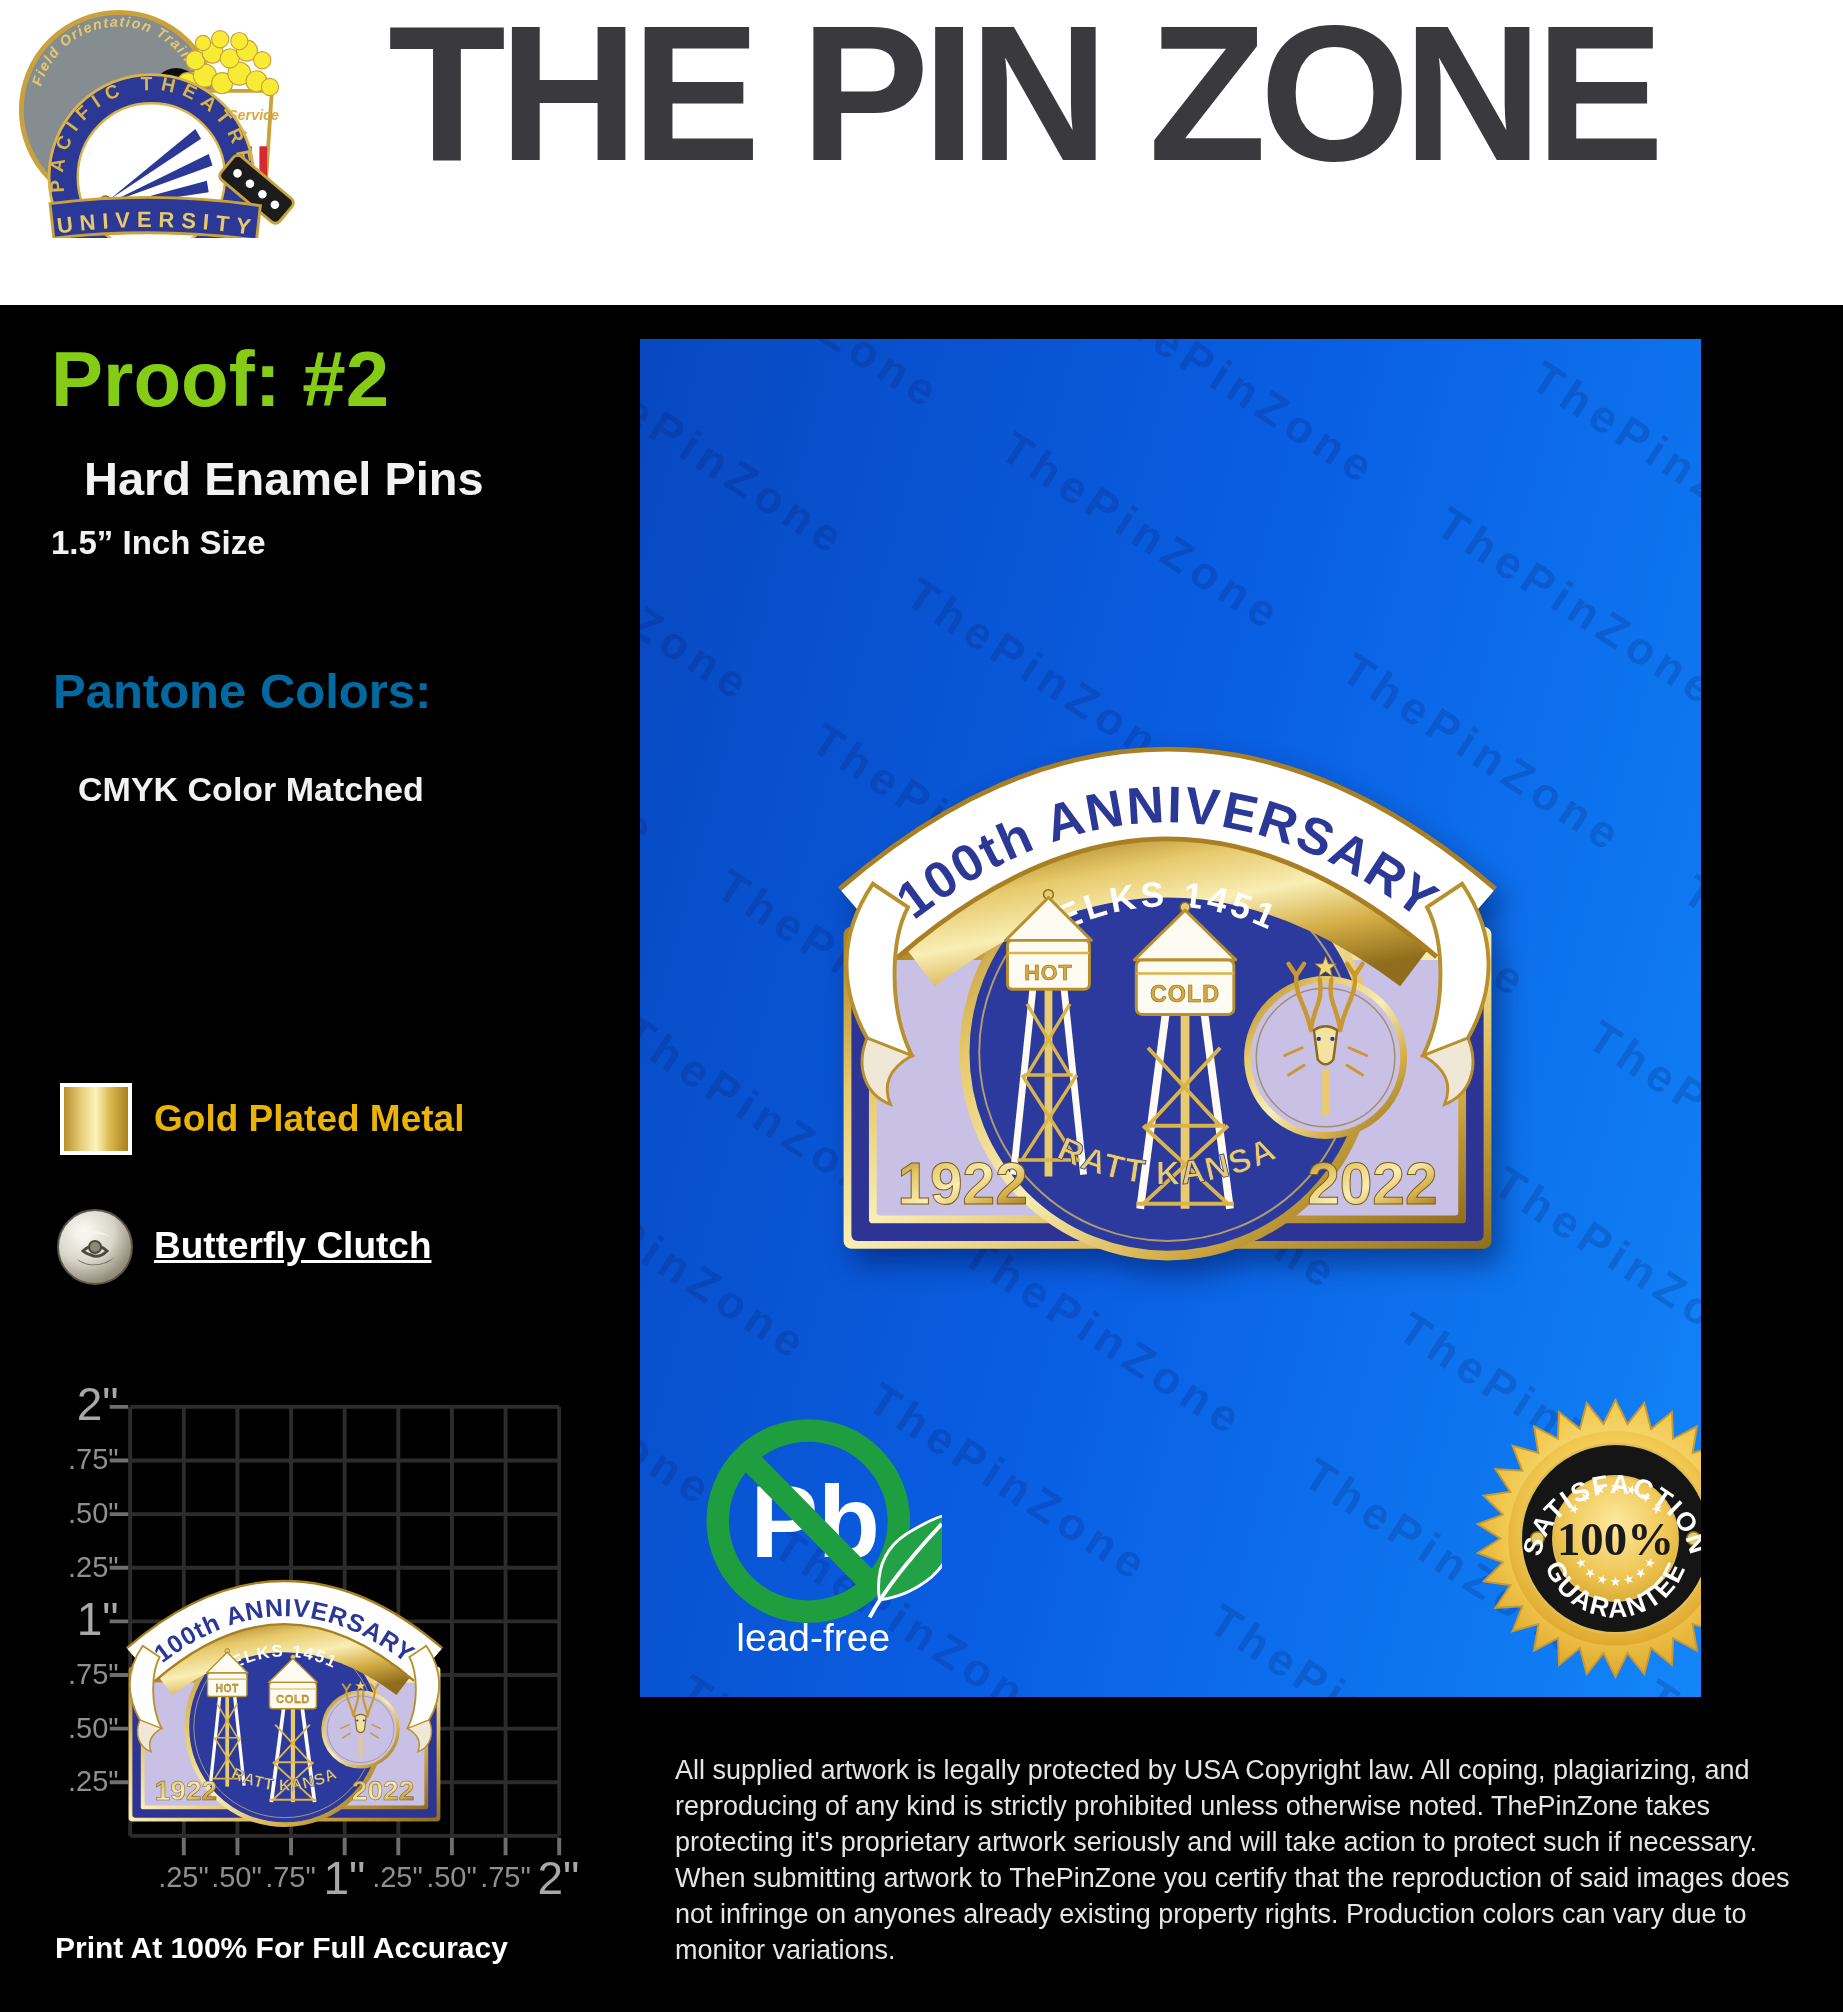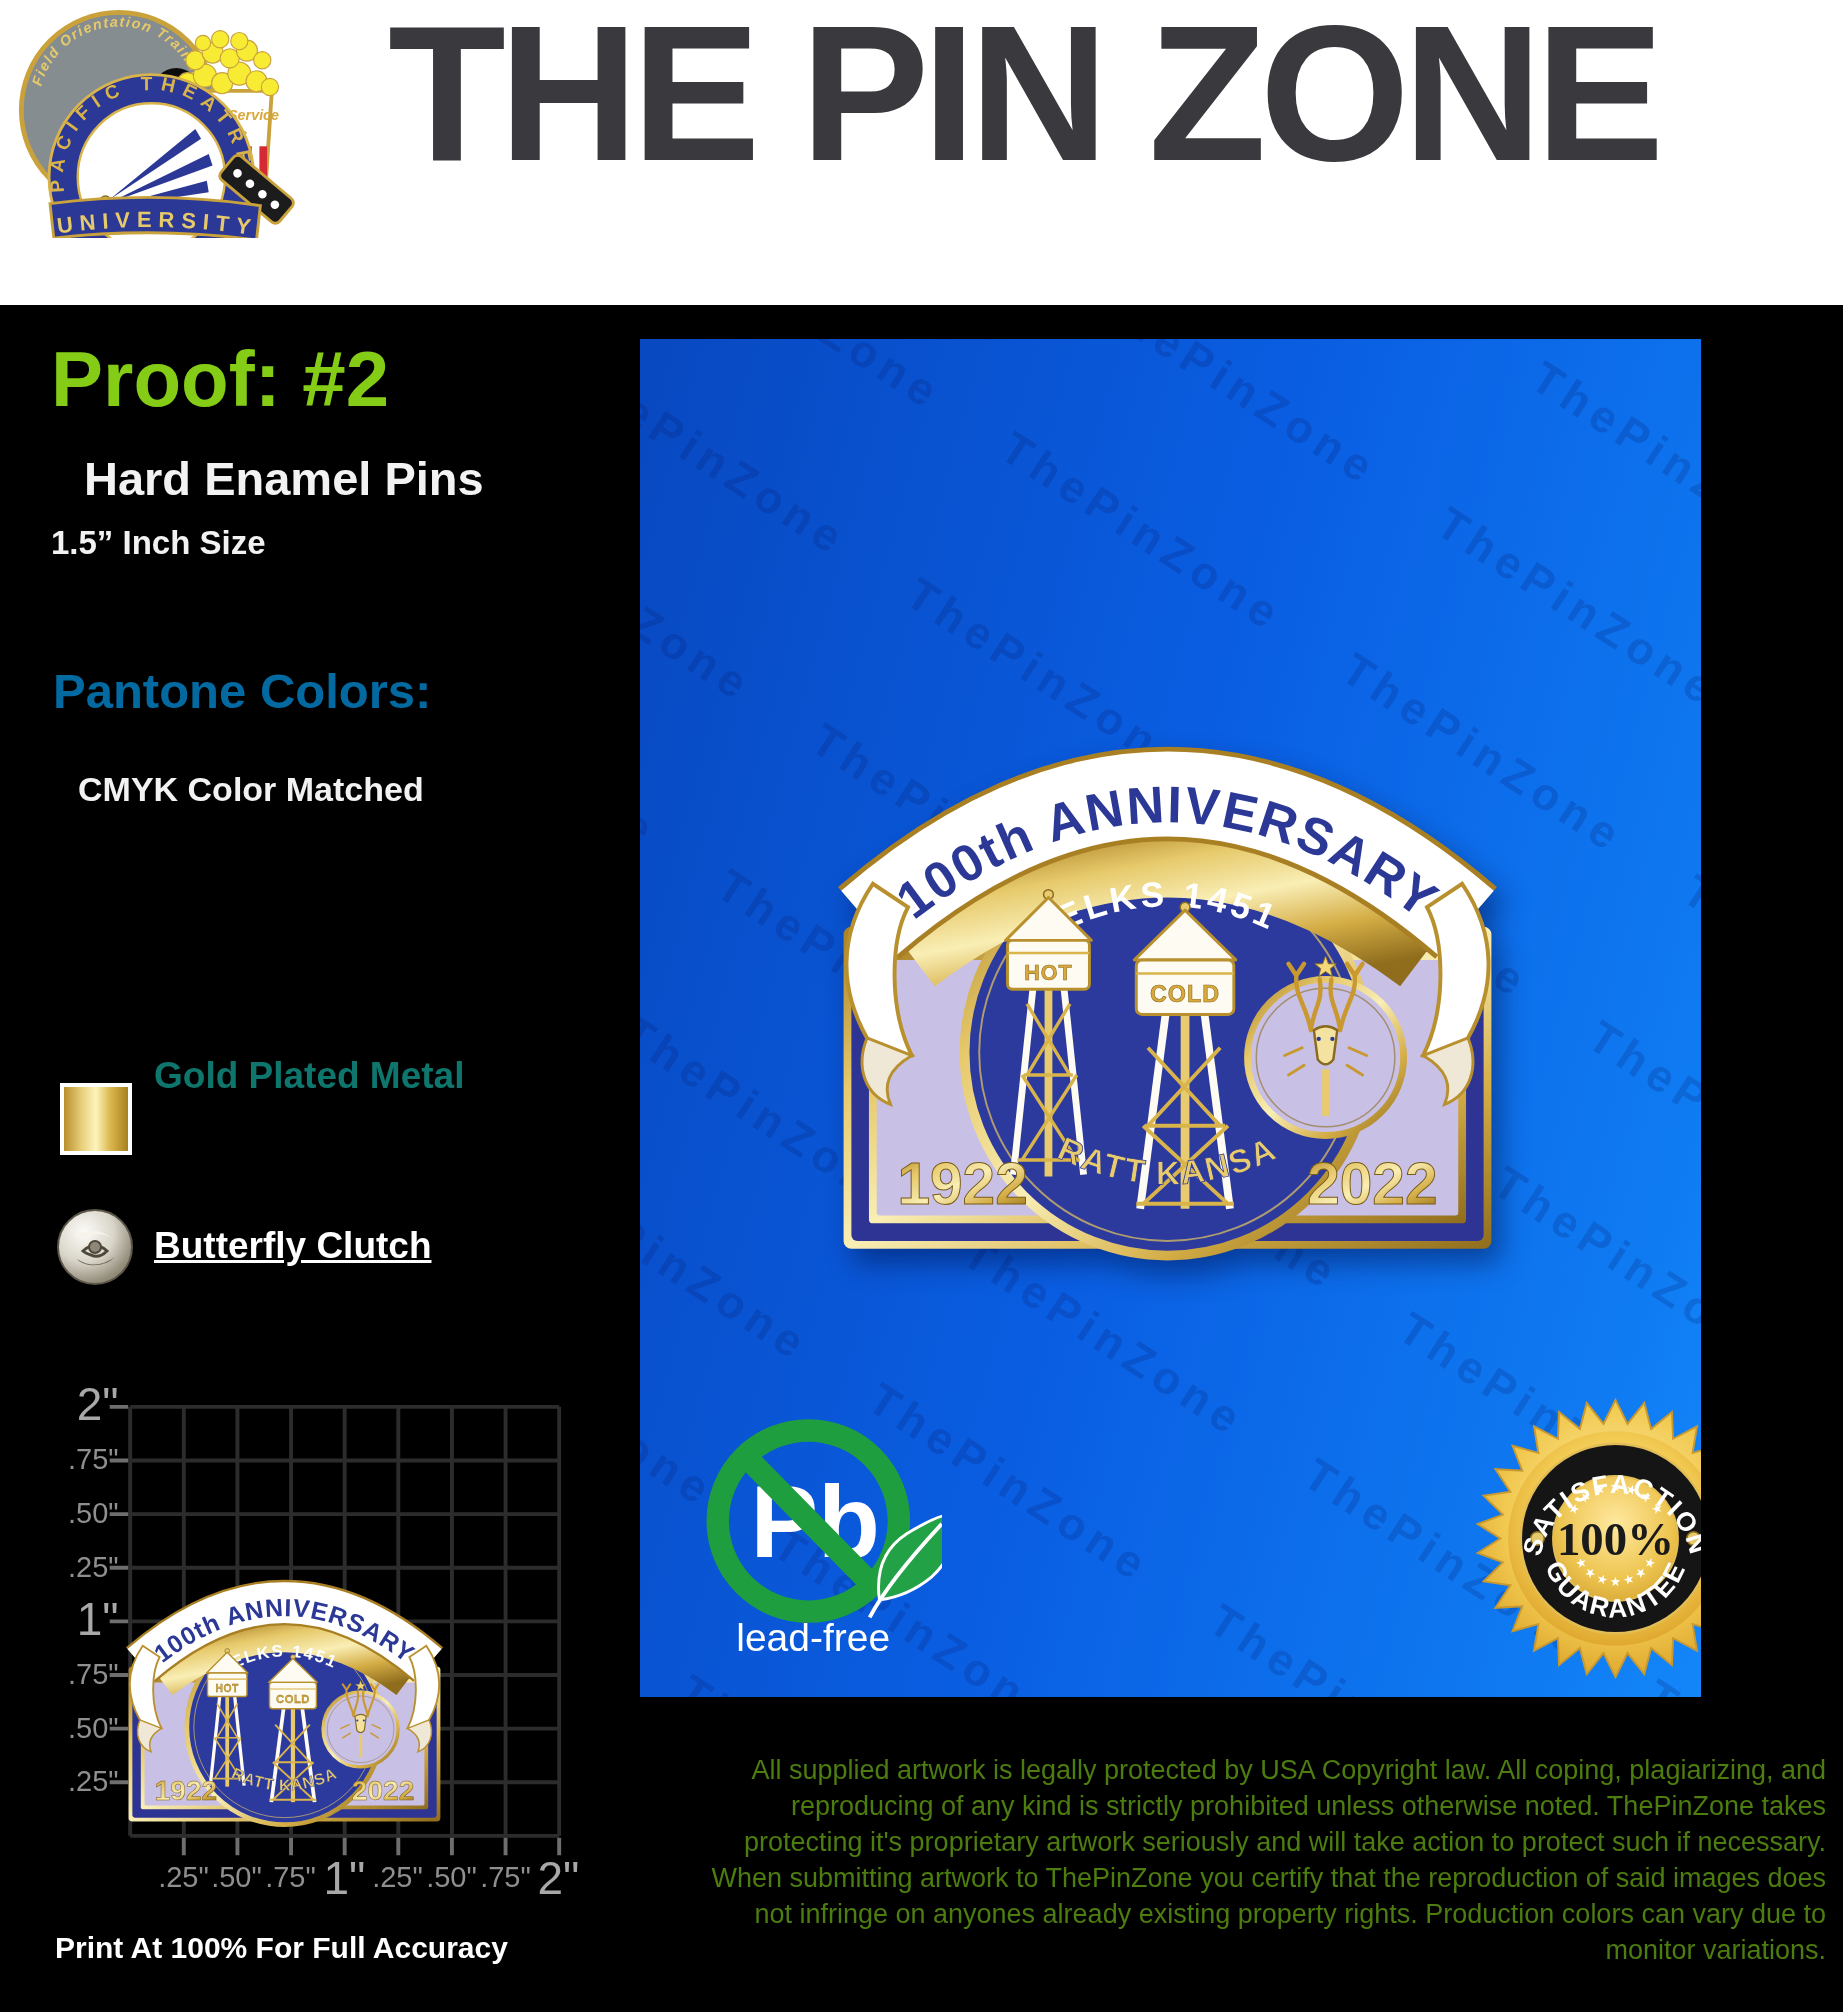--- a/index.html
+++ b/index.html
@@ -22,21 +22,21 @@
   
   .proof-title{left:51px;top:334px;font-size:78px;font-weight:bold;color:#84cc16;}
   .proof-sub{left:51px;top:451px;font-size:47px;font-weight:bold;color:#f2f2f2;margin-left:33px;}
   .proof-size{left:51px;top:524px;font-size:33px;font-weight:bold;color:#f2f2f2;}
   .pantone-h{left:53px;top:663px;font-size:49px;font-weight:bold;color:#0369a1;}
   .pantone-v{left:78px;top:770px;font-size:34px;font-weight:bold;color:#f2f2f2;}
   .swatch{
     left:60px;top:1083px;width:64px;height:64px;border:4.9px solid #fff;
     background:linear-gradient(90deg,#b98f2c 0%,#e8d07c 28%,#fdf4bc 50%,#dbb84e 72%,#a8801f 100%);
   }
-  .swatch-label{left:154px;top:1055px;font-size:37px;font-weight:bold;color:#0f766e;}
+  .swatch-label{left:154px;top:1098px;font-size:37px;font-weight:bold;color:#eab308;}
   .clutch-svg{left:55px;top:1207px;}
   .clutch-label{left:154px;top:1225px;font-size:37px;font-weight:bold;color:#fff;text-decoration:underline;}
   .print-note{left:55px;top:1931px;font-size:30px;font-weight:bold;color:#fff;}
   
   .rlab{width:101px;text-align:right;font-size:29px;color:#8f8f8f;left:17.6px;}
   .rlab.big{font-size:46px;color:#a8a8a8;}
   .clab{width:107px;text-align:center;font-size:29px;color:#8f8f8f;top:1861px;}
   .clab.big{font-size:46px;color:#a8a8a8;top:1851px;}
   
   .blue-panel{
@@ -45,21 +45,21 @@
   }
   .wm{position:absolute;left:-332px;top:-254px;width:1950px;height:1950px;
       transform:rotate(33deg);transform-origin:center;}
   .wm-line{font-size:45px;font-weight:bold;letter-spacing:6.8px;line-height:174px;
       color:rgba(3,24,105,0.20);white-space:nowrap;}
   .pin-main{left:186px;top:377px;filter:drop-shadow(9.8px 15.6px 13.7px rgba(0,8,60,.45));}
   .leadfree-svg{left:58px;top:1070px;}
   .badge-svg{left:833px;top:1057px;}
   
   .legal{
-    left:675px;top:1752px;width:1151px;font-size:27px;line-height:36px;color:#4d7c0f;text-align:right;
+    left:675px;top:1752px;width:1151px;font-size:27px;line-height:36px;color:#e5e5e5;
   }
   svg text{font-family:"Liberation Sans", sans-serif;}
 </style>
 </head>
 <body>
 
 <svg width="0" height="0" style="position:absolute" aria-hidden="true">
   <defs>
     <linearGradient id="gGold" x1="0" y1="0" x2="1" y2="1">
       <stop offset="0" stop-color="#a97f24"></stop>

